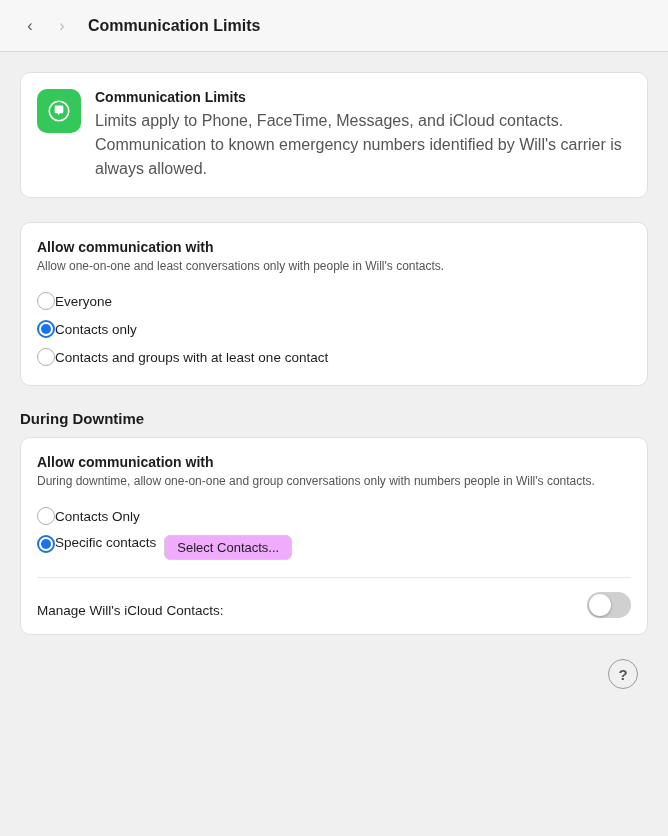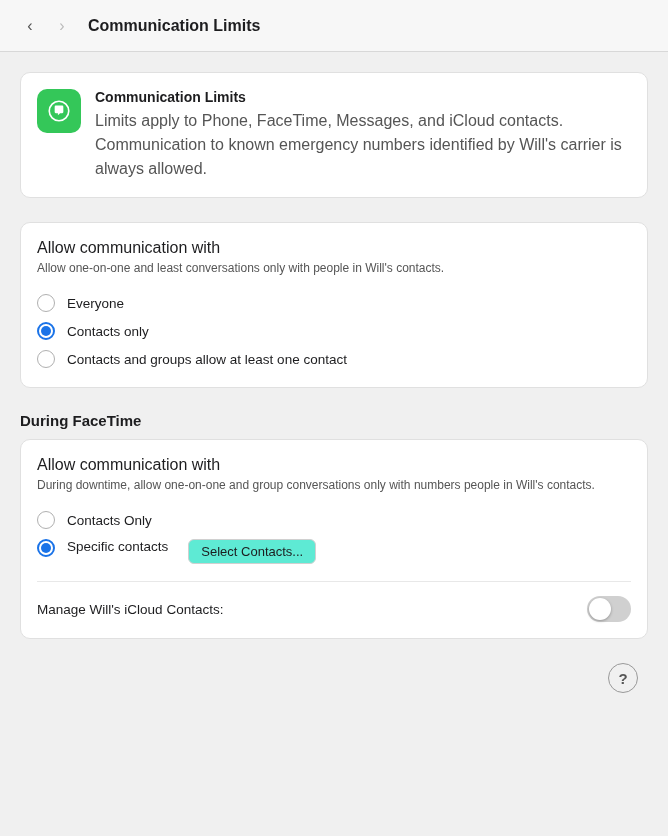--- a/index.html
+++ b/index.html
@@ -95,36 +95,36 @@
 
     
     .settings-card {
       background: white;
       border-radius: 10px;
       padding: 16px;
       margin-bottom: 24px;
       border: 1px solid #e0e0e0;
     }
     .card-title {
-      font-size: 16px;
-      font-weight: 400;
+      font-size: 14px;
+      font-weight: 700;
       margin-bottom: 2px;
     }
     .card-subtitle {
       font-size: 12px;
       color: #555;
       margin-bottom: 14px;
       line-height: 1.5;
     }
 
     
     .radio-option {
       display: flex;
       align-items: center;
-      gap: 12px;
+      gap: 0;
       padding: 3px 0;
       cursor: pointer;
     }
     .radio-option + .radio-option {
       margin-top: 4px;
     }
     .radio-circle {
       width: 18px;
       height: 18px;
       border-radius: 50%;
@@ -146,41 +146,41 @@
       border-radius: 50%;
       background: #1a73e8;
     }
     .radio-label {
       font-size: 13.5px;
       color: #1d1d1f;
     }
 
     
     .select-contacts-btn {
-      background: #5eead4;
+      background: #f0abfc;
       border: 1px solid #d0d0d0;
       border-radius: 6px;
       padding: 4px 12px;
       font-size: 13px;
       color: #1d1d1f;
       cursor: pointer;
       margin-left: 8px;
     }
 
     
     .card-divider {
       border: none;
       border-top: 1px solid #e8e8e8;
       margin: 14px 0;
     }
 
     
     .toggle-row {
       display: flex;
-      align-items: center;
+      align-items: flex-end;
       justify-content: space-between;
     }
     .toggle-label {
       font-size: 13.5px;
       color: #1d1d1f;
     }
     .toggle {
       width: 44px;
       height: 26px;
       border-radius: 13px;
@@ -263,25 +263,25 @@
       <span class="radio-label">Everyone</span>
     </div>
 
     <div class="radio-option">
       <div class="radio-circle selected"></div>
       <span class="radio-label">Contacts only</span>
     </div>
 
     <div class="radio-option">
       <div class="radio-circle"></div>
-      <span class="radio-label">Contacts and groups allow at least one contact</span>
+      <span class="radio-label">Contacts and groups with at least one contact</span>
     </div>
   </div>
 
-  <div class="section-header">During FaceTime</div>
+  <div class="section-header">During Downtime</div>
 
   <div class="settings-card">
     <div class="card-title">Allow communication with</div>
     <div class="card-subtitle">During downtime, allow one-on-one and group conversations only with numbers people in Will's contacts.</div>
 
     <div class="radio-option">
       <div class="radio-circle"></div>
       <span class="radio-label">Contacts Only</span>
     </div>
 

